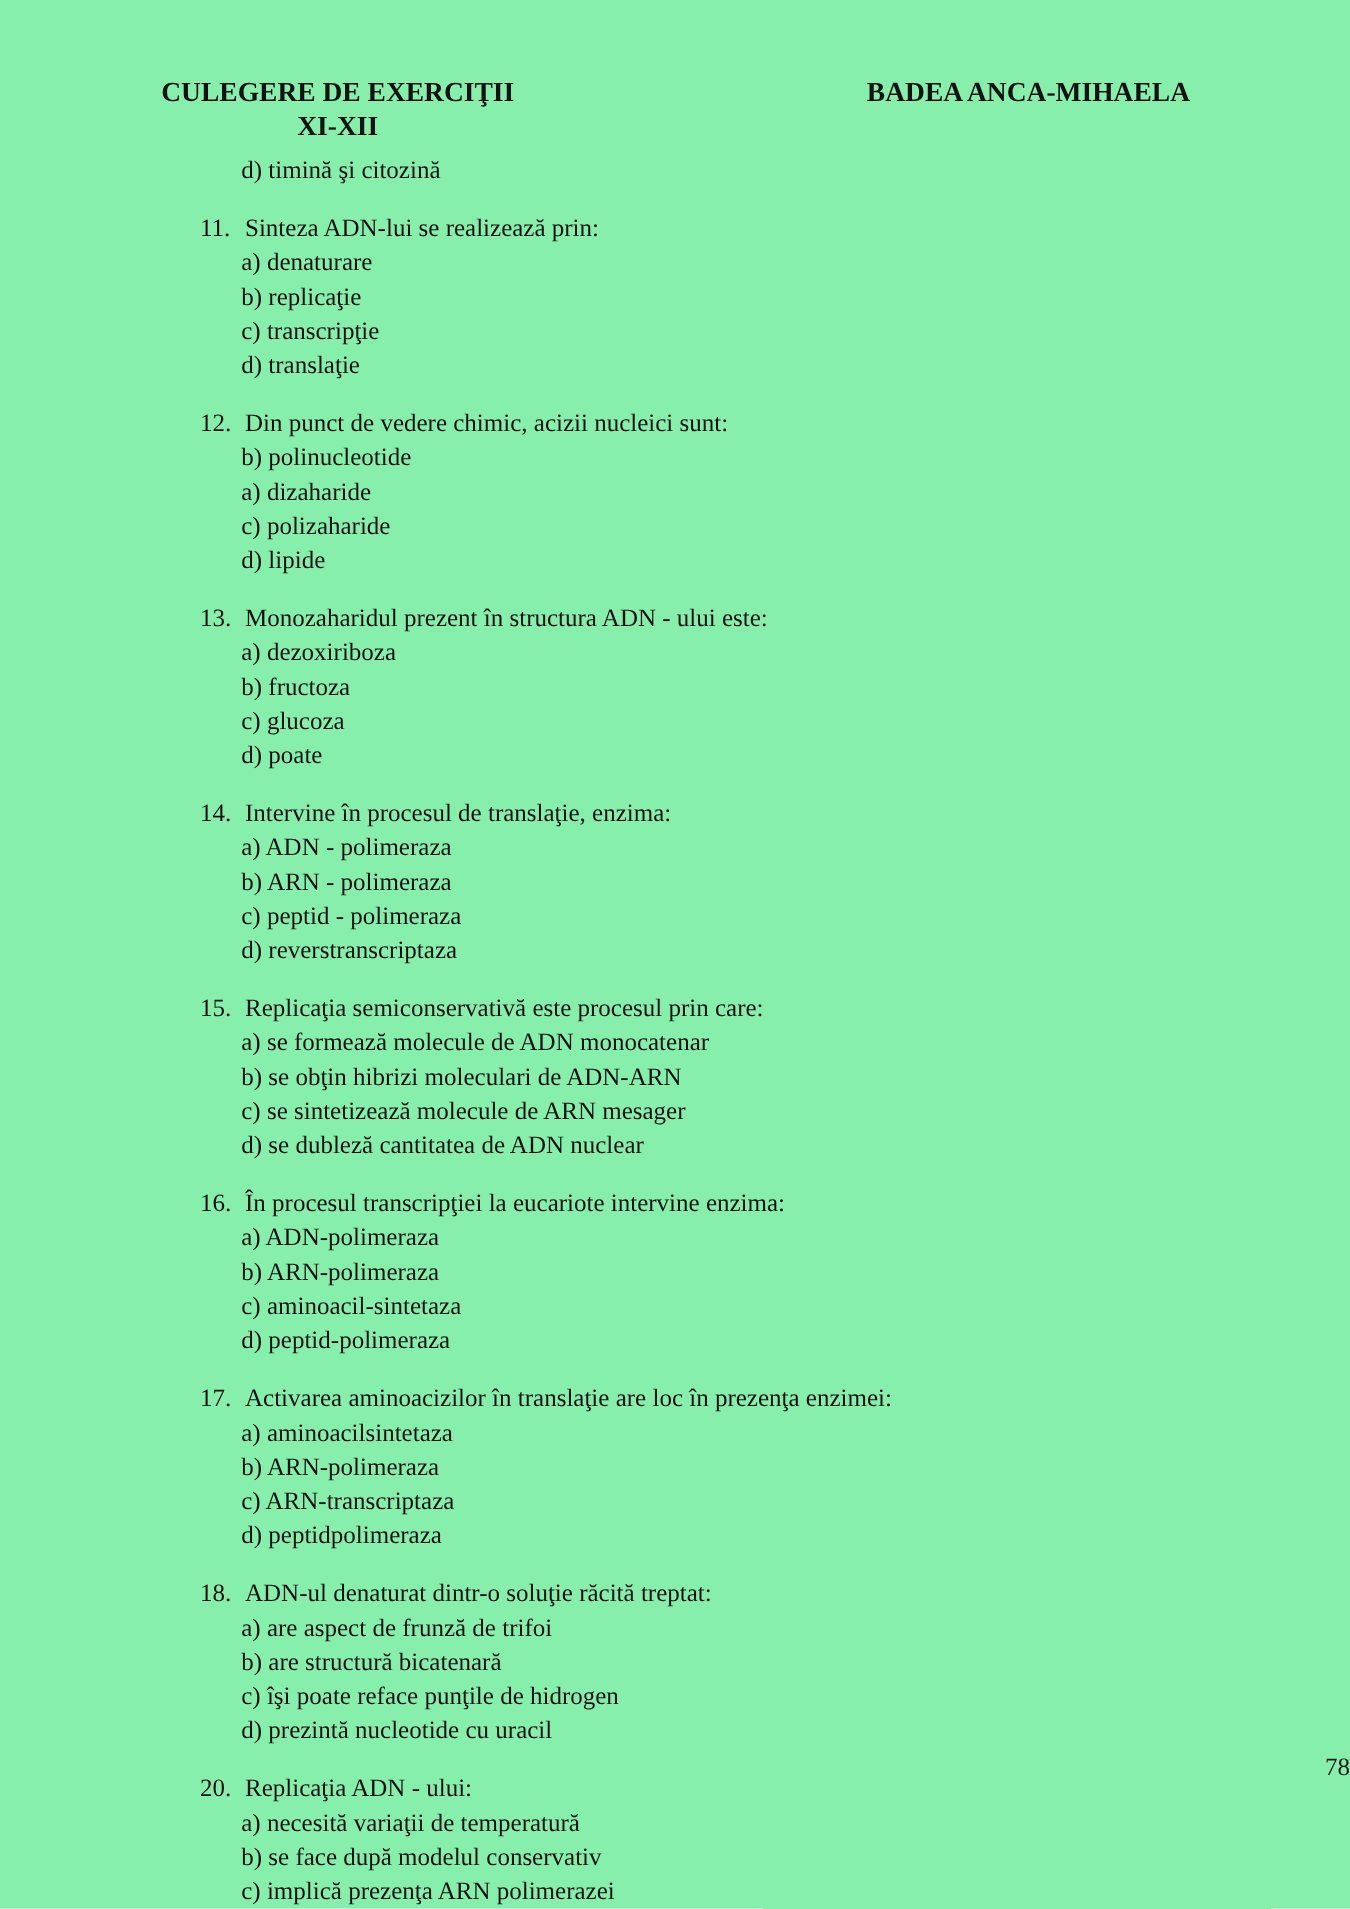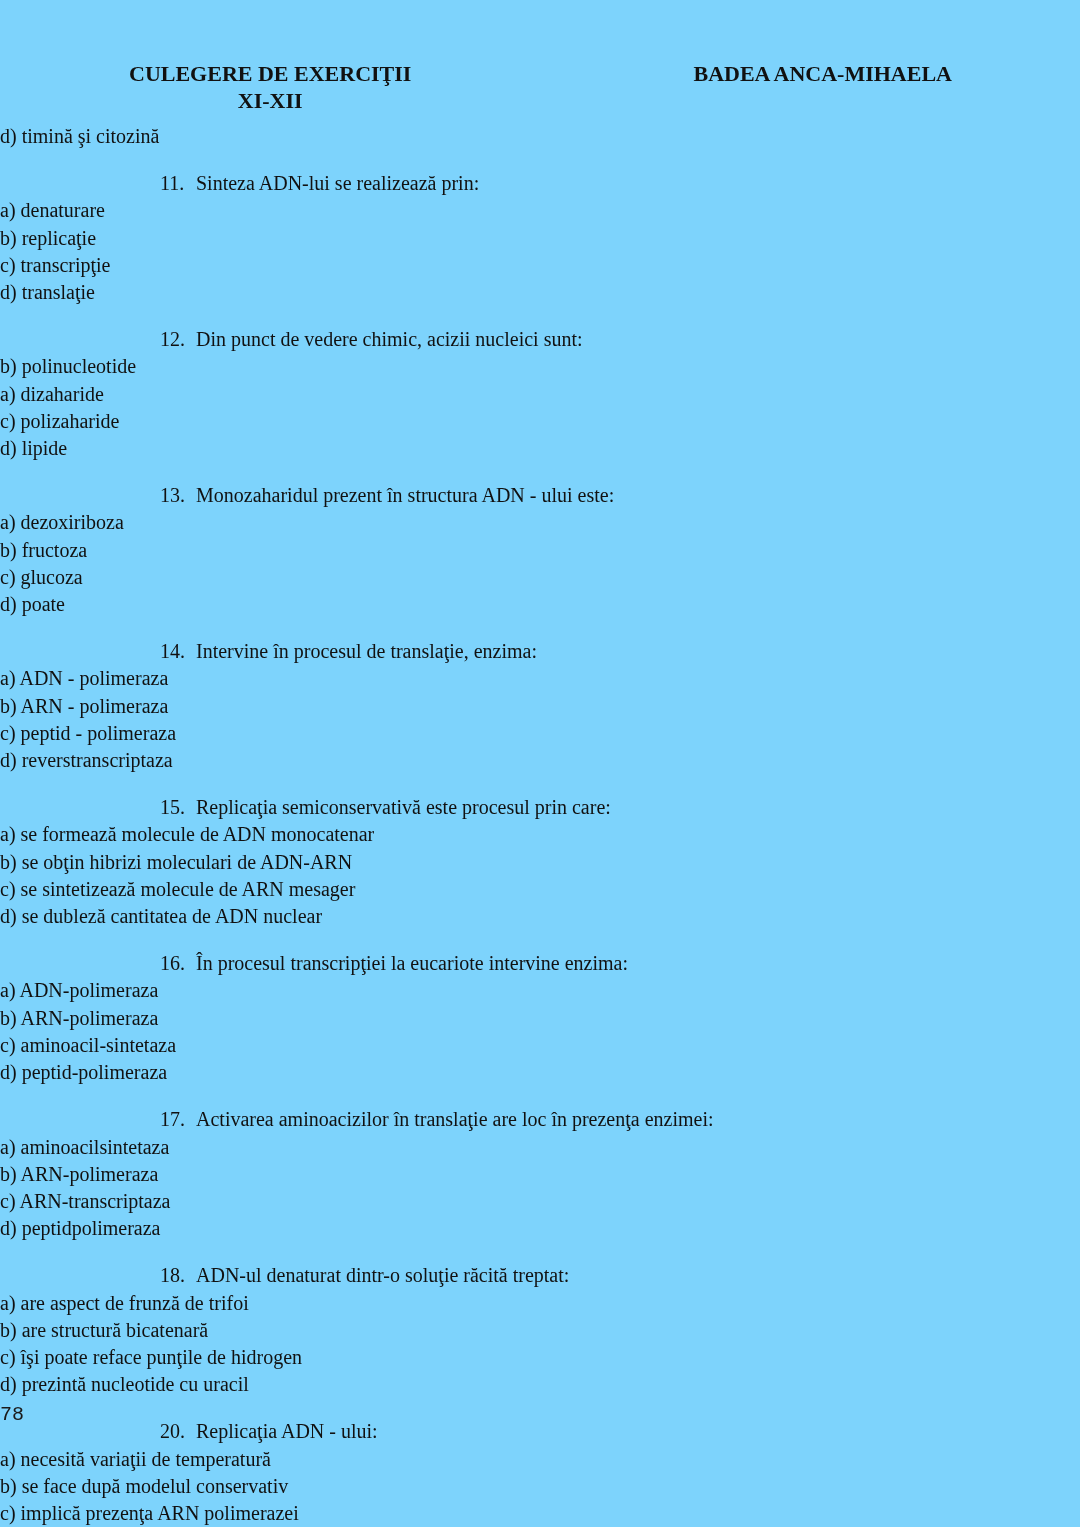--- a/index.html
+++ b/index.html
@@ -4,21 +4,21 @@
 <style>
   html, body {
     margin: 0;
     padding: 0;
     background: #ffffff;
   }
   .page {
     position: relative;
     width: 1080px;
     height: 1527px;
-    background: #7dd3fc;
+    background: #86efac;
     color: #111111;
     font-family: "Liberation Serif", "DejaVu Serif", serif;
     overflow: hidden;
   }
   .header {
     position: absolute;
     top: 60px;
     left: 129px;
     right: 128px;
     display: flex;
@@ -51,29 +51,30 @@
   .q-line {
     padding-left: 160px;
     white-space: nowrap;
     margin-top: 20px;
   }
   .q-num {
     display: inline-block;
     min-width: 36px;
   }
   .opt-line {
+    padding-left: 193px;
     white-space: nowrap;
   }
   .footer {
     position: absolute;
     top: 1403px;
     left: 0;
     width: 100%;
-    text-align: left;
-    font-family: Liberation Mono, monospace;
+    text-align: right;
+    font-family: Liberation Serif, serif;
     font-size: 20px;
     color: #1a1a1a;
   }
 </style>
 </head>
 <body>
 
 <div class="page">
 
   <div class="header">

